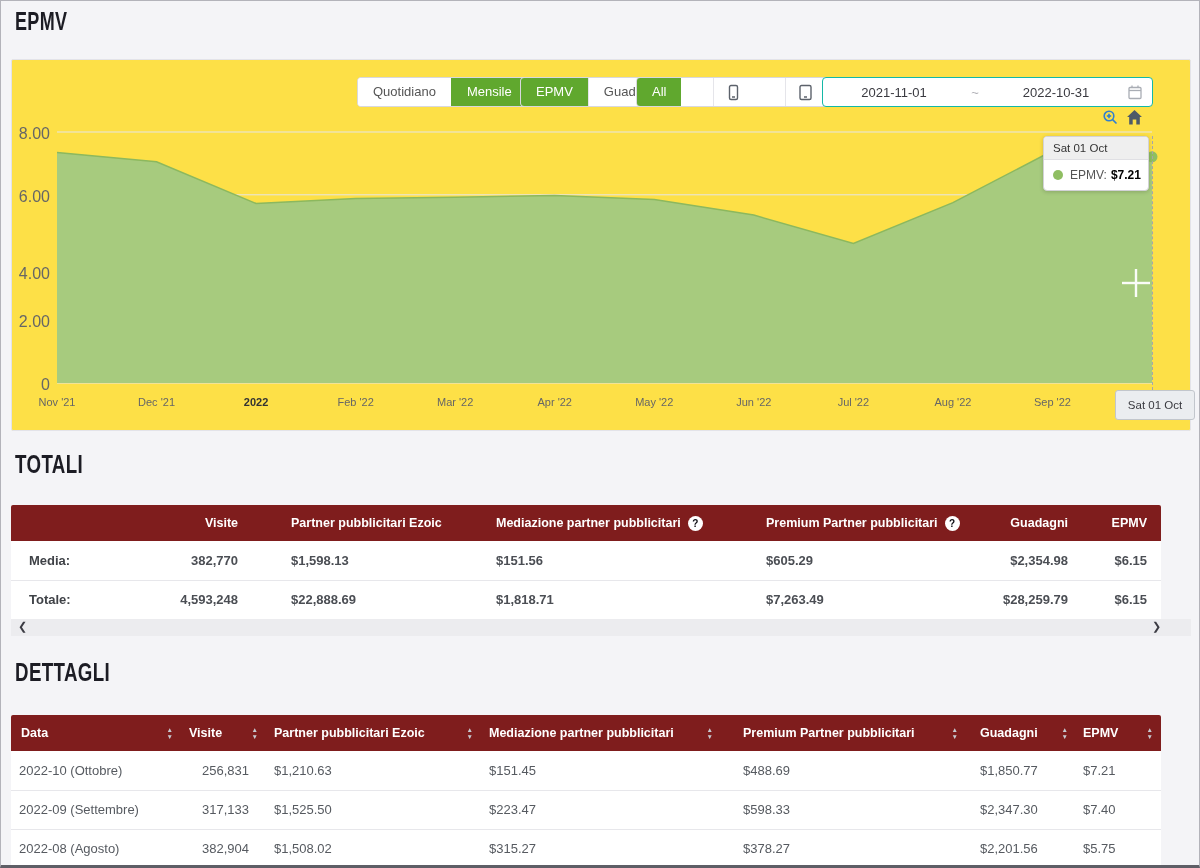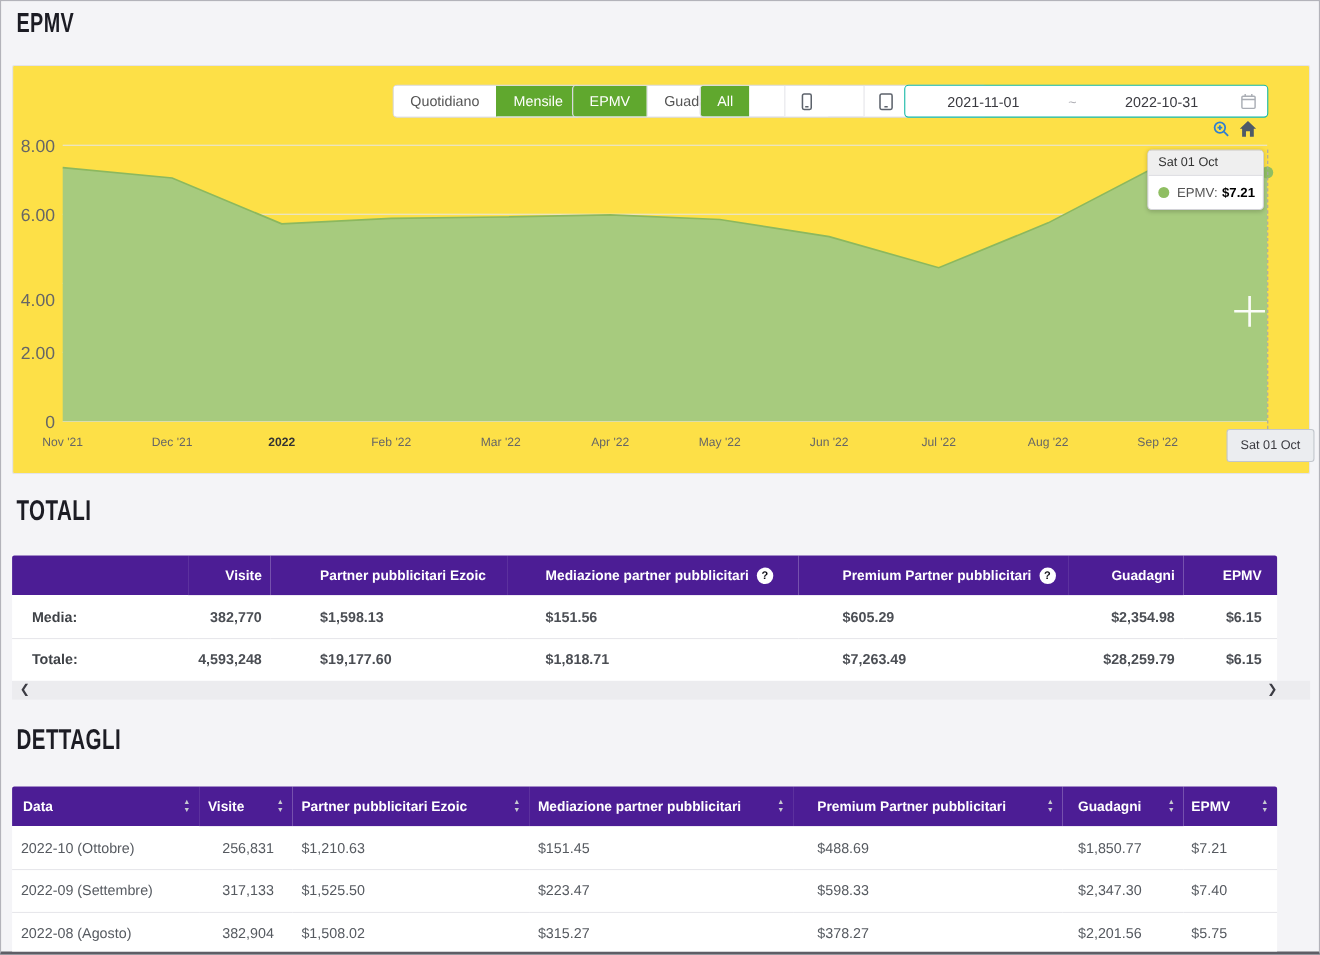--- a/index.html
+++ b/index.html
@@ -75,21 +75,21 @@
     font-size:11.5px; color:#3a3a40; text-align:center; line-height:28px; z-index:4;
   }
 
   
   .data-table {
     position:absolute; left:10px; width:1150px; border-collapse:collapse;
     table-layout:fixed; background:#fff; font-size:13px;
   }
   #totals-table { top:504px; } #details-table { top:714px; }
   .data-table thead th {
-    background:#4c1d95; color:#fff; font-weight:600; font-size:12.5px;
+    background:#7f1d1d; color:#fff; font-weight:600; font-size:12.5px;
     height:36px; padding:0 8px; text-align:left;
   }
   .data-table thead tr th:first-child { border-radius:2px 0 0 0; padding-left:10px; }
   .data-table thead tr th:last-child { border-radius:0 2px 0 0; }
   .data-table tbody td { height:39px; padding:0 8px; border-bottom:1px solid #e7e7eb; color:#565a60; }
   .th-flex { display:flex; align-items:center; }
   .th-flex.right { justify-content:flex-end; }
   .r { text-align:right !important; }
   #totals-table td { font-weight:600; color:#4b4e54; }
   #totals-table td.row-label { font-weight:700; color:#3f4247; padding-left:18px; }
@@ -297,21 +297,21 @@
         <td class="c2 r">382,770</td>
         <td class="c3">$1,598.13</td>
         <td class="c4">$151.56</td>
         <td class="c5">$605.29</td>
         <td class="c6 r">$2,354.98</td>
         <td class="c7 r">$6.15</td>
       </tr>
       <tr>
         <td class="c1 row-label">Totale:</td>
         <td class="c2 r">4,593,248</td>
-        <td class="c3">$19,177.60</td>
+        <td class="c3">$22,888.69</td>
         <td class="c4">$1,818.71</td>
         <td class="c5">$7,263.49</td>
         <td class="c6 r">$28,259.79</td>
         <td class="c7 r">$6.15</td>
       </tr>
     </tbody>
   </table>
 
   <div class="scroll-strip">
     <span class="scroll-chevron" id="scroll-left">❮</span>

